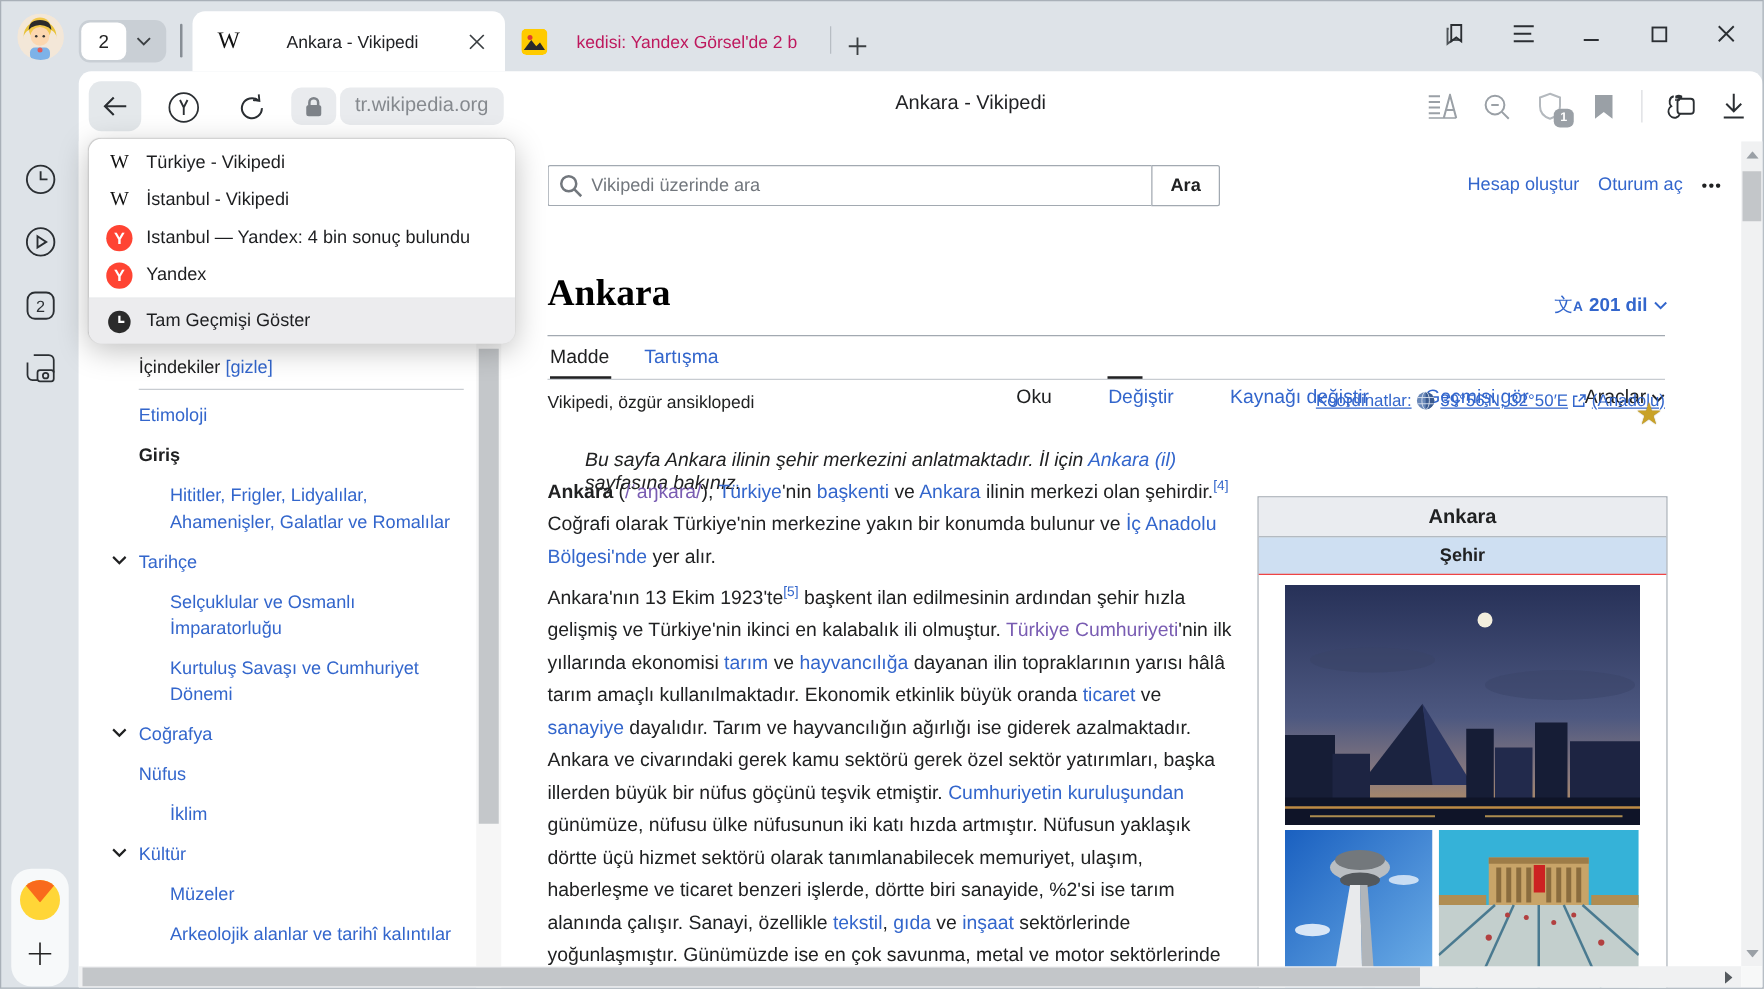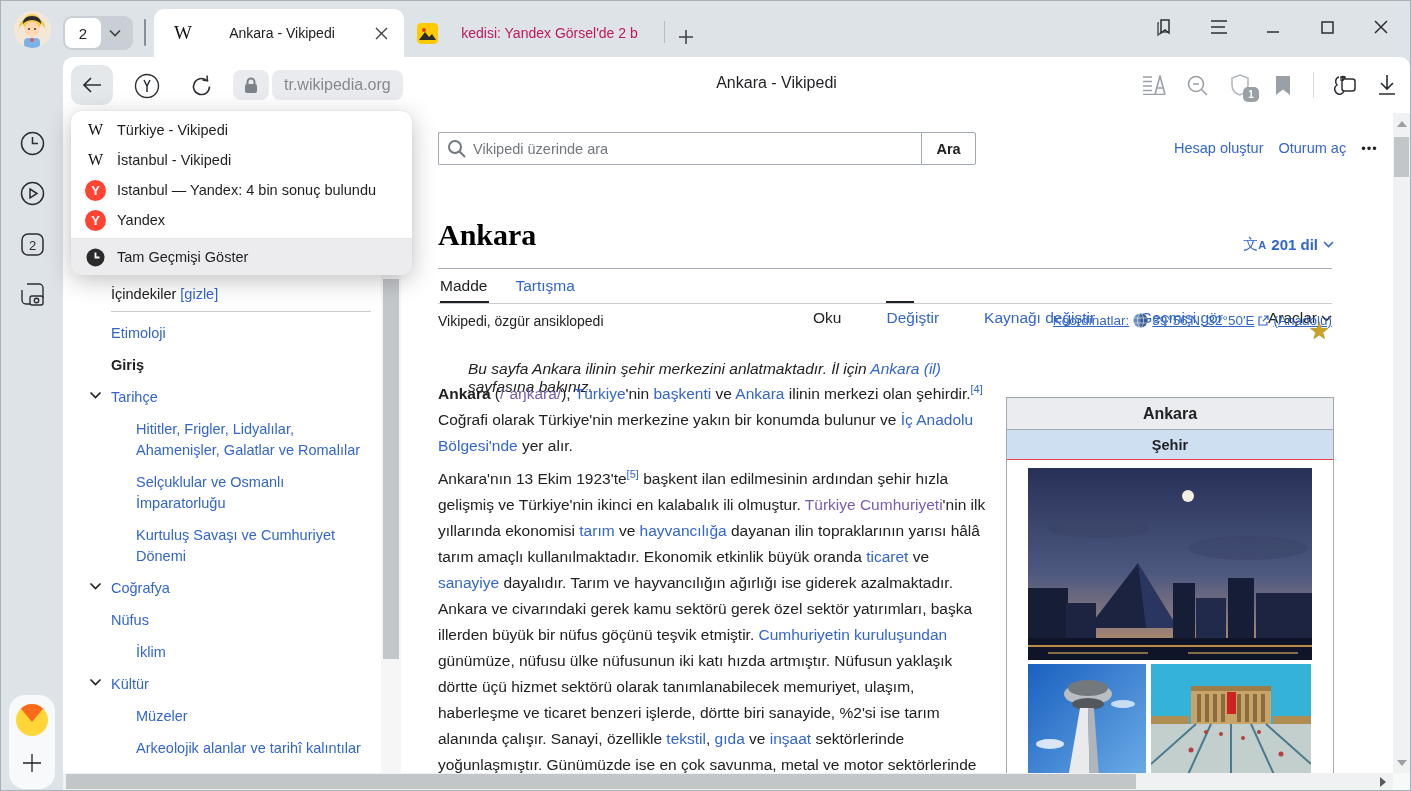--- a/index.html
+++ b/index.html
@@ -428,26 +428,26 @@
       <p class="para" style="top:353px;"><span class="seg-plain">Ankara'nın 13 Ekim 1923'te</span><sup class="seg-sup">[5]</sup><span class="seg-plain"> başkent ilan edilmesinin ardından şehir hızla gelişmiş ve Türkiye'nin ikinci en kalabalık ili olmuştur. </span><span class="seg-visited">Türkiye Cumhuriyeti</span><span class="seg-plain">'nin ilk yıllarında ekonomisi </span><span class="seg-link">tarım</span><span class="seg-plain"> ve </span><span class="seg-link">hayvancılığa</span><span class="seg-plain"> dayanan ilin topraklarının yarısı hâlâ tarım amaçlı kullanılmaktadır. Ekonomik etkinlik büyük oranda </span><span class="seg-link">ticaret</span><span class="seg-plain"> ve </span><span class="seg-link">sanayiye</span><span class="seg-plain"> dayalıdır. Tarım ve hayvancılığın ağırlığı ise giderek azalmaktadır. Ankara ve civarındaki gerek kamu sektörü gerek özel sektör yatırımları, başka illerden büyük bir nüfus göçünü teşvik etmiştir. </span><span class="seg-link">Cumhuriyetin kuruluşundan</span><span class="seg-plain"> günümüze, nüfusu ülke nüfusunun iki katı hızda artmıştır. Nüfusun yaklaşık dörtte üçü hizmet sektörü olarak tanımlanabilecek memuriyet, ulaşım, haberleşme ve ticaret benzeri işlerde, dörtte biri sanayide, %2'si ise tarım alanında çalışır. Sanayi, özellikle </span><span class="seg-link">tekstil</span><span class="seg-plain">, </span><span class="seg-link">gıda</span><span class="seg-plain"> ve </span><span class="seg-link">inşaat</span><span class="seg-plain"> sektörlerinde yoğunlaşmıştır. Günümüzde ise en çok savunma, metal ve motor sektörlerinde</span></p>
 
       <div class="toc">
         <div class="toc-head">
           <span>İçindekiler</span>
           <span class="hide">[gizle]</span>
         </div>
         <div class="toc-rule"></div>
         <div class="toc-item"><span>Etimoloji</span></div>
         <div class="toc-item on"><span>Giriş</span></div>
+        <div class="toc-item l2"><span>Hititler, Frigler, Lidyalılar, Ahamenişler, Galatlar ve Romalılar</span></div>
         <div class="toc-item">
           <svg class="toc-chev" width="13" height="9" viewBox="0 0 13 9">
               <polyline points="1.5,1.5 6.5,6.5 11.5,1.5" fill="none" stroke="#202122" stroke-width="1.7"></polyline>
             </svg>
           <span>Tarihçe</span></div>
-        <div class="toc-item l2"><span>Hititler, Frigler, Lidyalılar, Ahamenişler, Galatlar ve Romalılar</span></div>
         <div class="toc-item l2"><span>Selçuklular ve Osmanlı İmparatorluğu</span></div>
         <div class="toc-item l2"><span>Kurtuluş Savaşı ve Cumhuriyet Dönemi</span></div>
         <div class="toc-item">
           <svg class="toc-chev" width="13" height="9" viewBox="0 0 13 9">
               <polyline points="1.5,1.5 6.5,6.5 11.5,1.5" fill="none" stroke="#202122" stroke-width="1.7"></polyline>
             </svg>
           <span>Coğrafya</span></div>
         <div class="toc-item"><span>Nüfus</span></div>
         <div class="toc-item l2"><span>İklim</span></div>
         <div class="toc-item">

